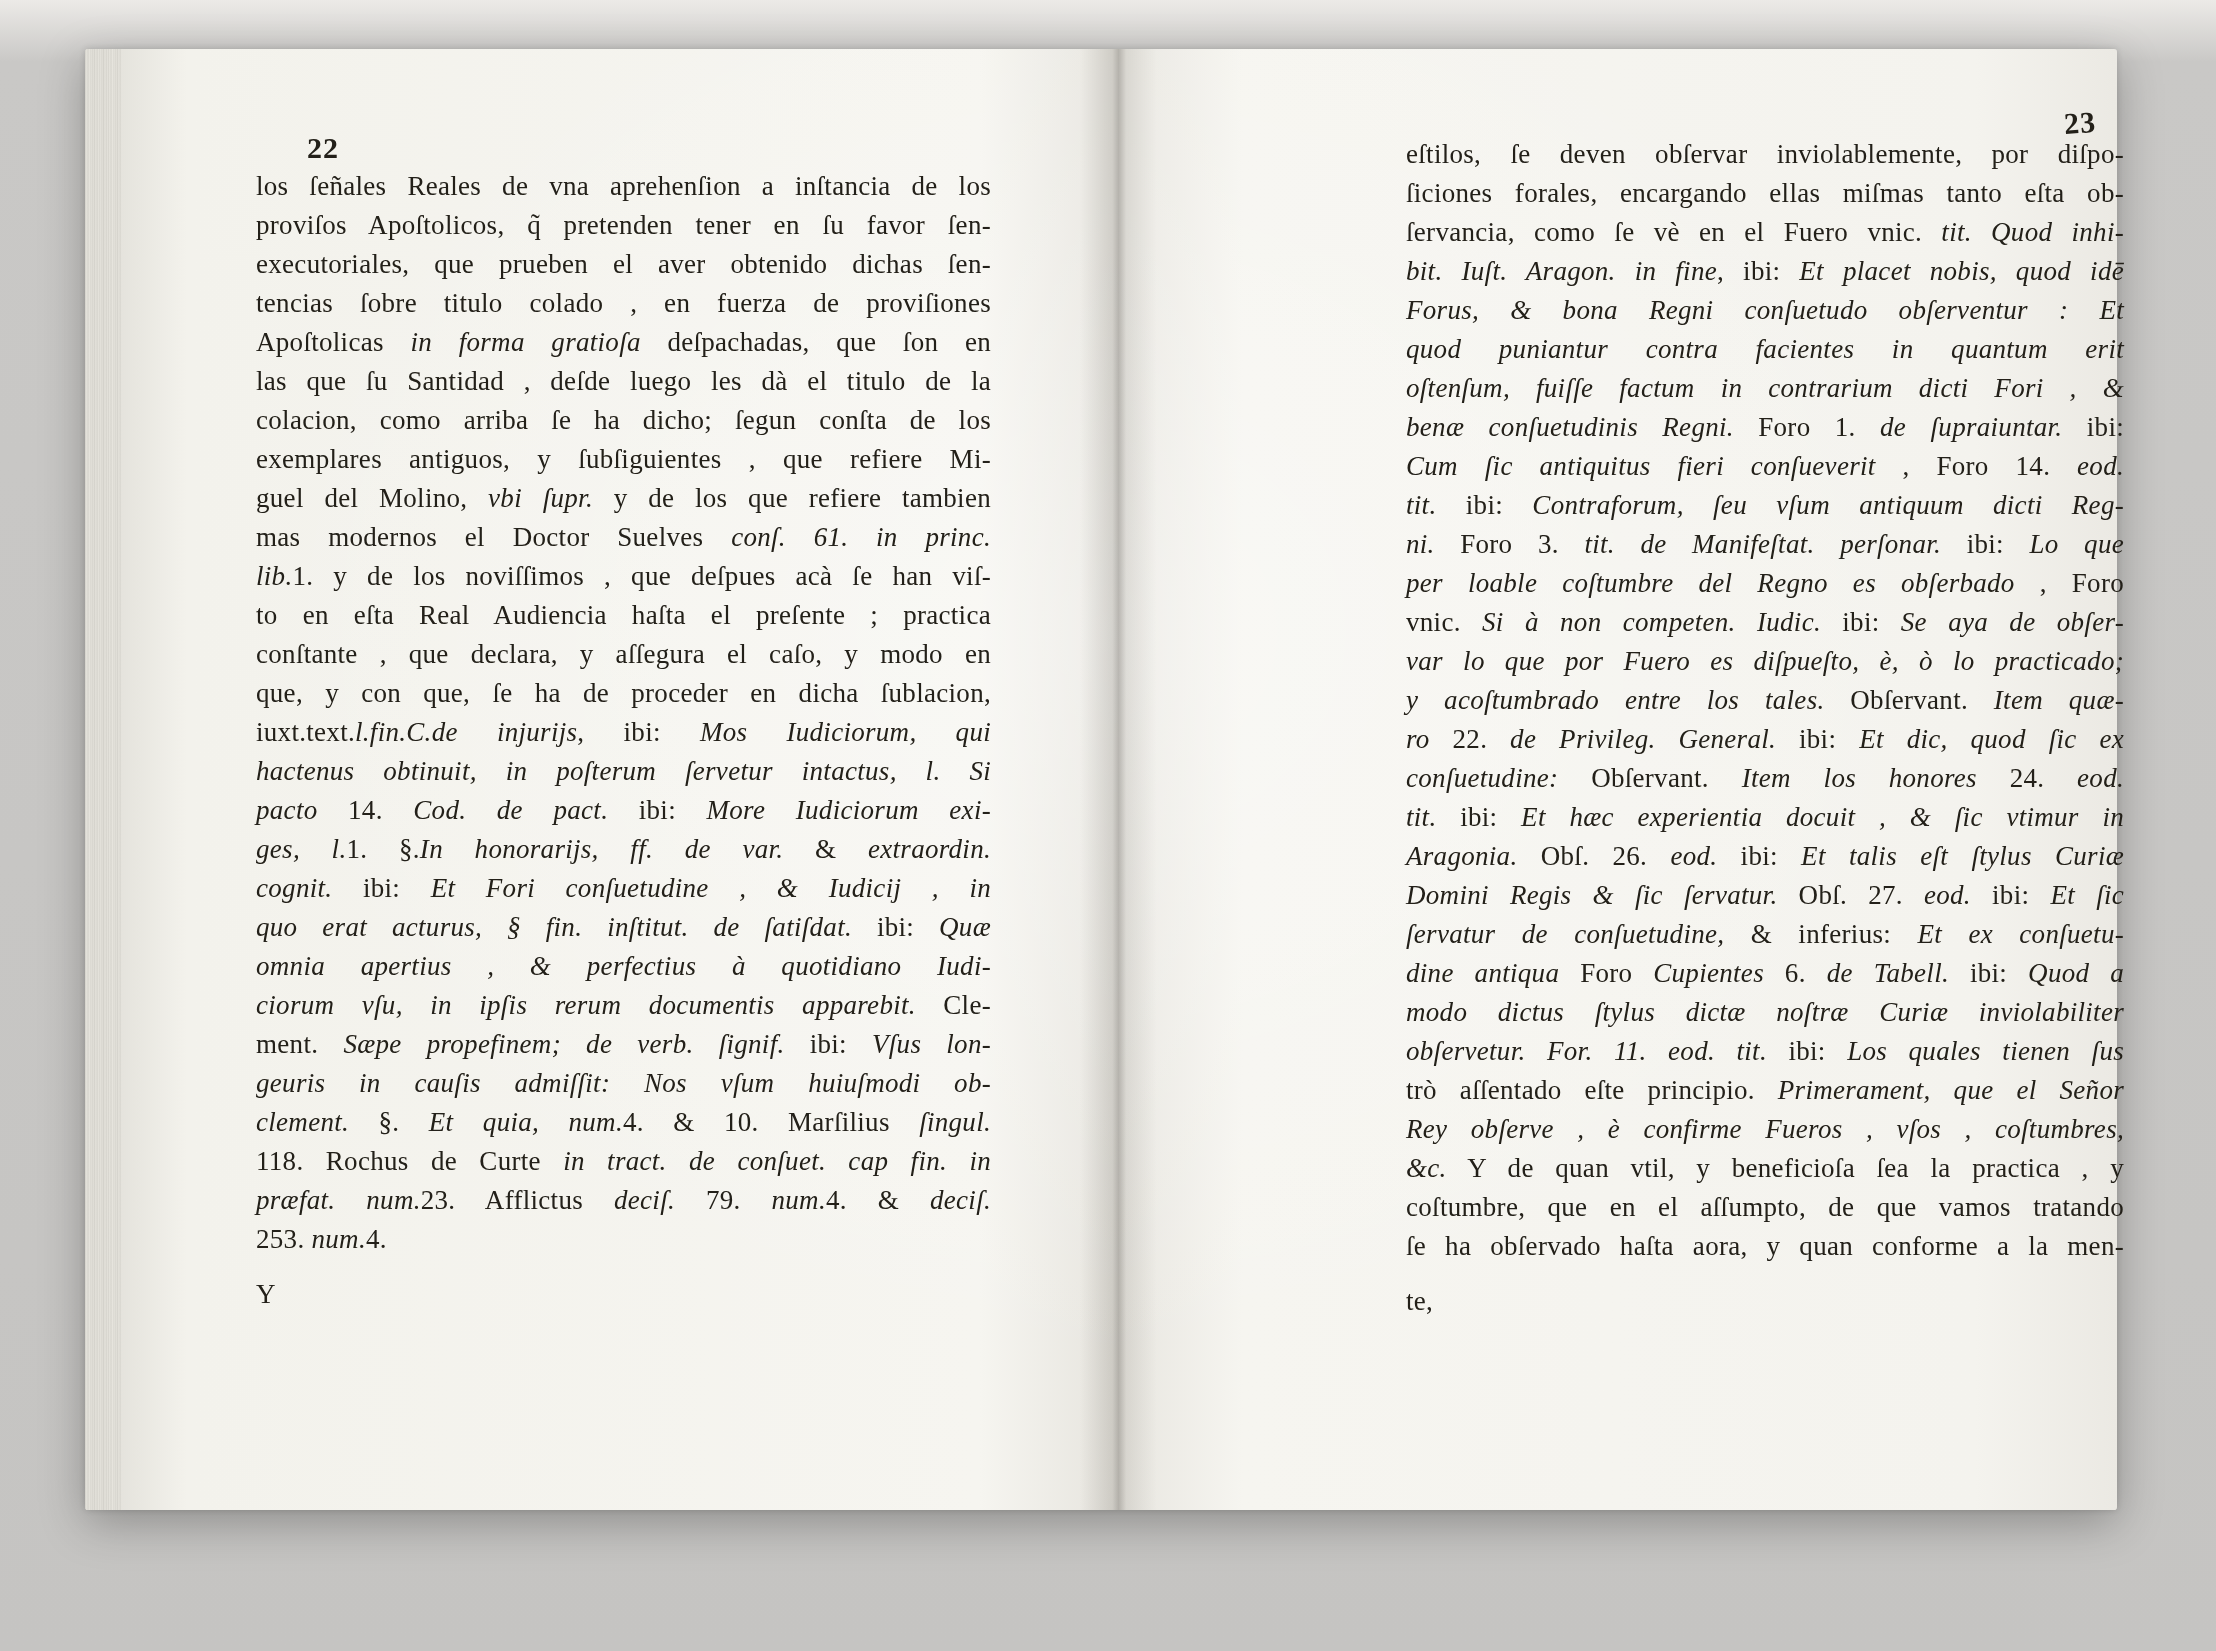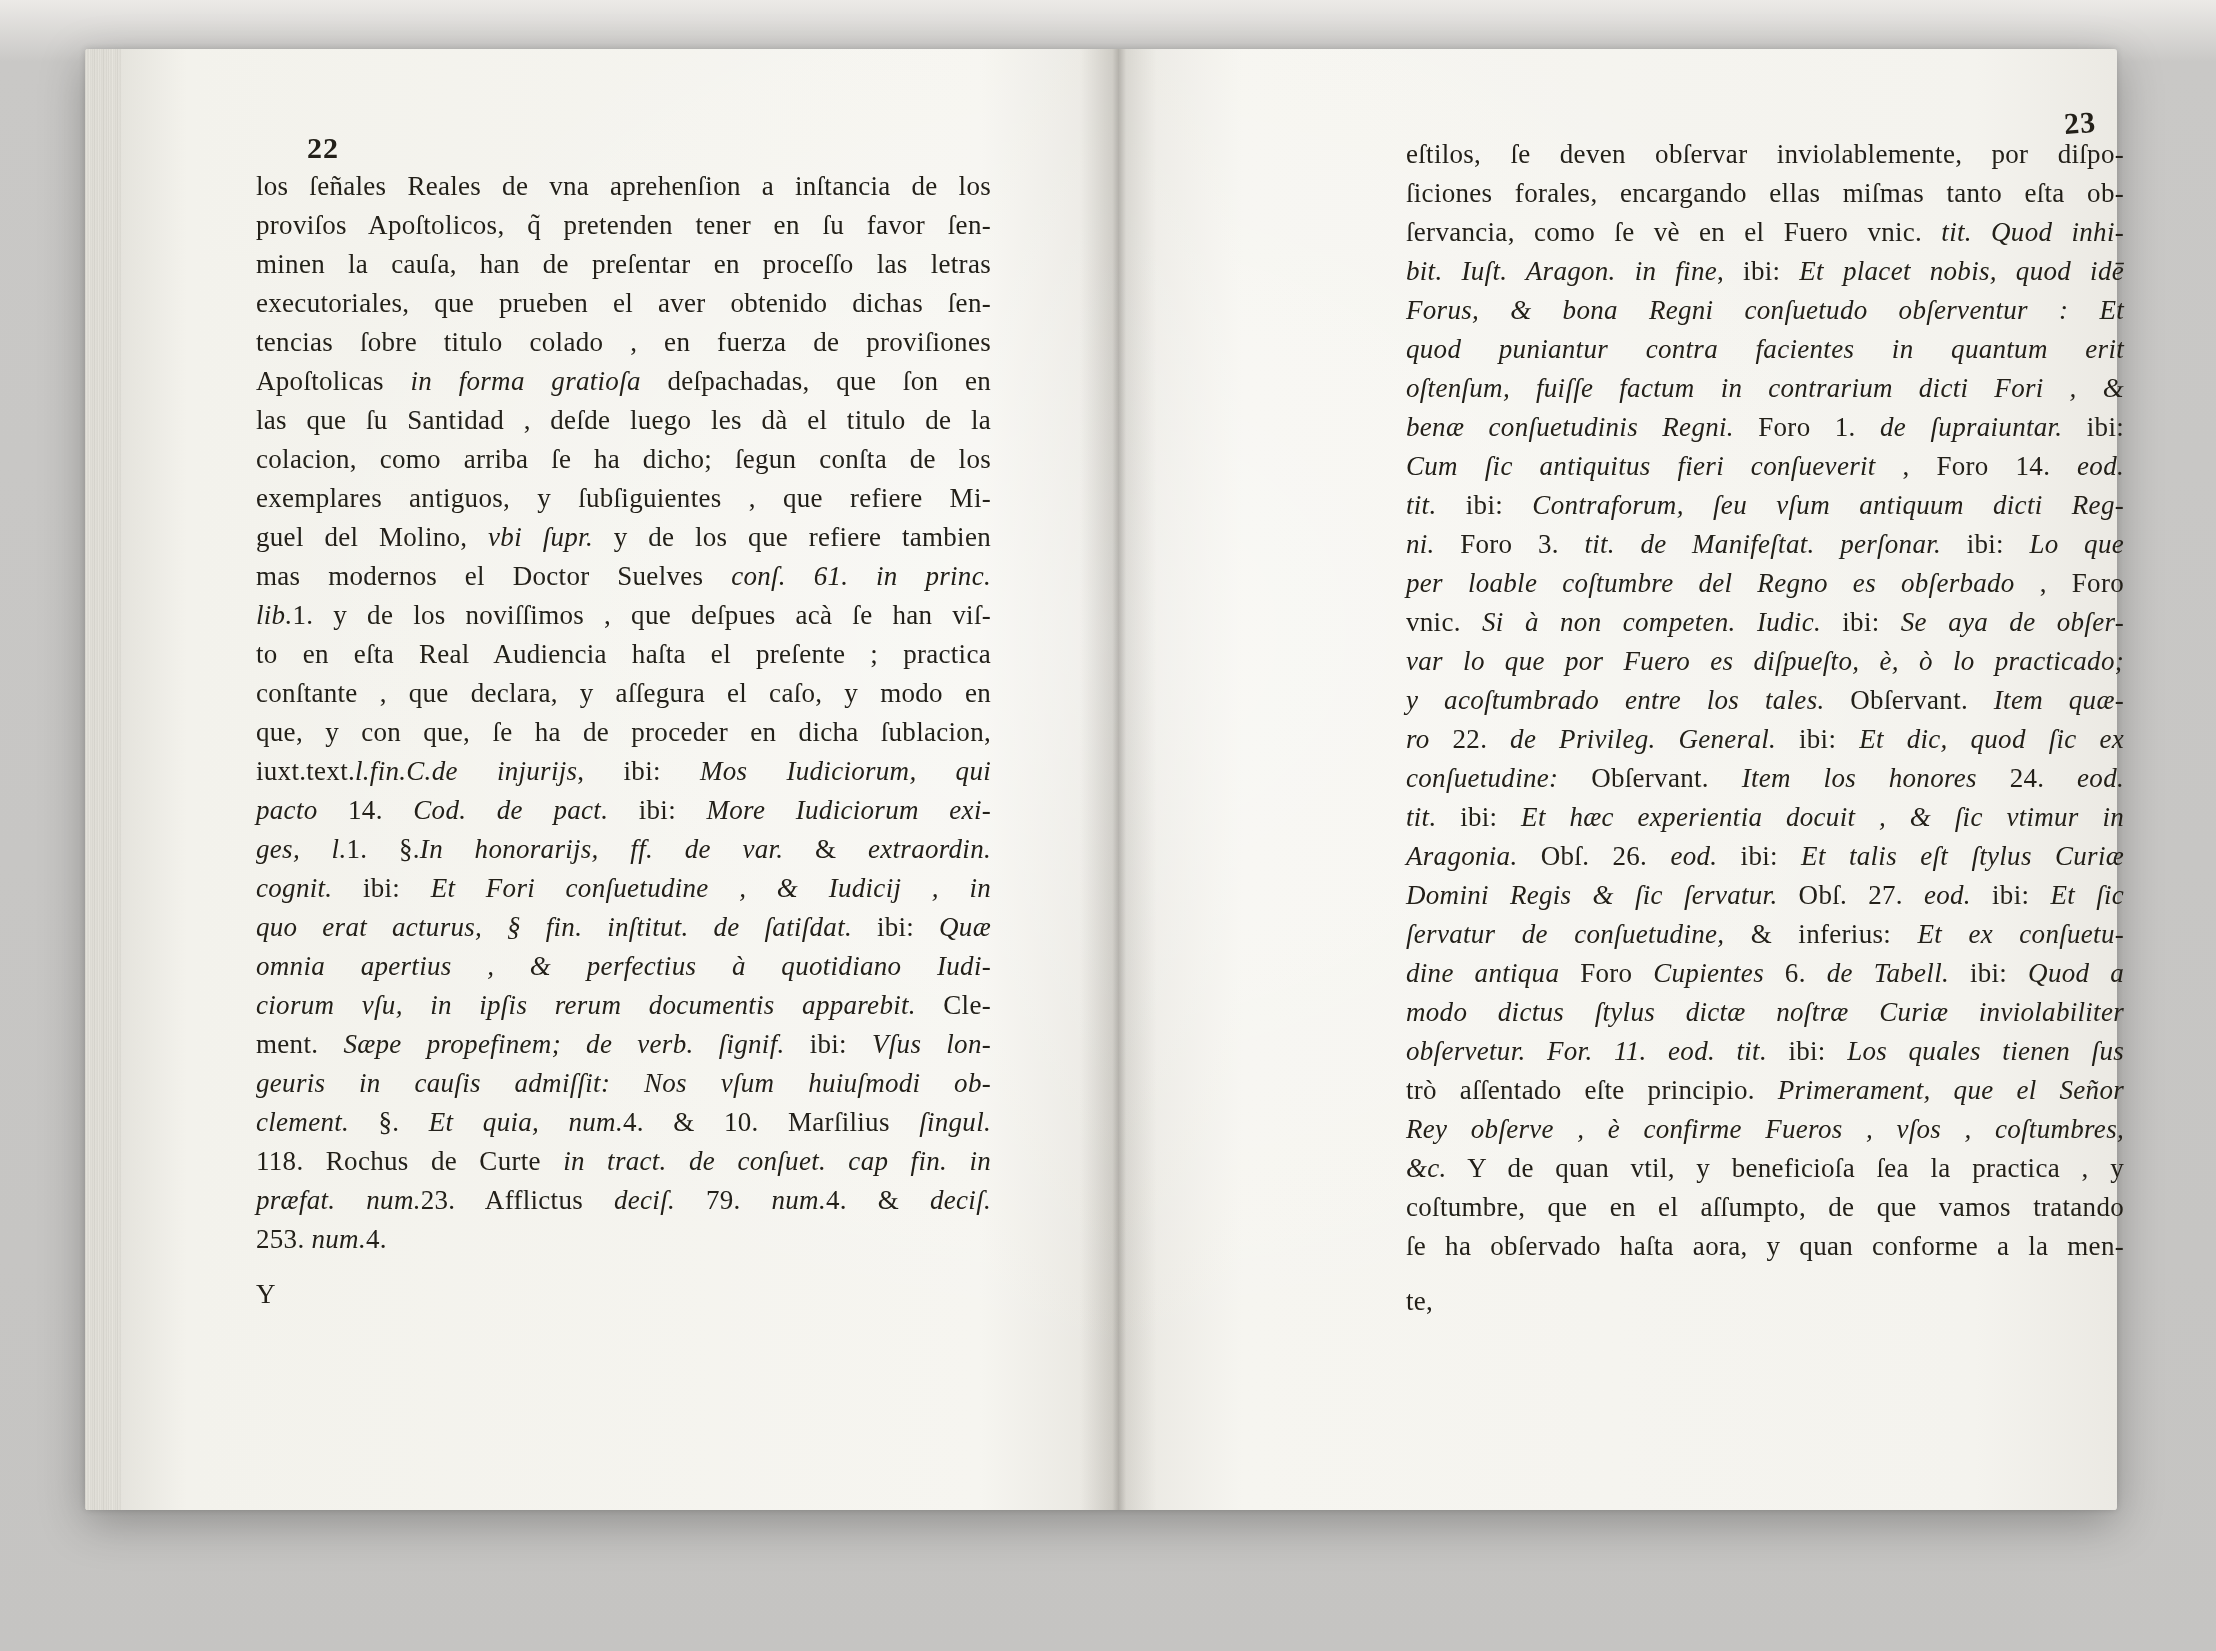--- a/index.html
+++ b/index.html
@@ -71,34 +71,34 @@
 
 <div class="book">
   <div class="page-stack-edge"></div>
 
   <div class="page page-left">
     <div class="pagenum pagenum-left">22</div>
     <div class="textblock textblock-left">
       <div>
           <div class="line"><span>los ſeñales Reales de vna aprehenſion a inſtancia de los</span></div>
           <div class="line"><span>proviſos Apoſtolicos, q̃ pretenden tener en ſu favor ſen-</span></div>
-          <div class="line"><span>minen la cauſa, han de preſentar en proceſſo las letras</span></div>
           <div class="line"><span>executoriales, que prueben el aver obtenido dichas ſen-</span></div>
           <div class="line"><span>tencias ſobre titulo colado , en fuerza de proviſiones</span></div>
           <div class="line"><span>Apoſtolicas </span><span class="it">in forma gratioſa</span><span> deſpachadas, que ſon en</span></div>
           <div class="line"><span>las que ſu Santidad , deſde luego les dà el titulo de la</span></div>
           <div class="line"><span>colacion, como arriba ſe ha dicho; ſegun conſta de los</span></div>
           <div class="line"><span>exemplares antiguos, y ſubſiguientes , que refiere Mi-</span></div>
           <div class="line"><span>guel del Molino, </span><span class="it">vbi ſupr.</span><span> y de los que refiere tambien</span></div>
           <div class="line"><span>mas modernos el Doctor Suelves </span><span class="it">conſ. 61. in princ.</span></div>
           <div class="line"><span class="it">lib.</span><span>1. y de los noviſſimos , que deſpues acà ſe han viſ-</span></div>
           <div class="line"><span>to en eſta Real Audiencia haſta el preſente ; practica</span></div>
           <div class="line"><span>conſtante , que declara, y aſſegura el caſo, y modo en</span></div>
           <div class="line"><span>que, y con que, ſe ha de proceder en dicha ſublacion,</span></div>
           <div class="line"><span>iuxt.text.</span><span class="it">l.fin.C.de injurijs</span><span>, ibi: </span><span class="it">Mos Iudiciorum, qui</span></div>
+          <div class="line"><span class="it">hactenus obtinuit, in poſterum ſervetur intactus, l. Si</span></div>
           <div class="line"><span class="it">pacto</span><span> 14. </span><span class="it">Cod. de pact.</span><span> ibi: </span><span class="it">More Iudiciorum exi-</span></div>
           <div class="line"><span class="it">ges, l.</span><span>1. §.</span><span class="it">In honorarijs, ff. de var.</span><span> &amp; </span><span class="it">extraordin.</span></div>
           <div class="line"><span class="it">cognit.</span><span> ibi: </span><span class="it">Et Fori conſuetudine , &amp; Iudicij , in</span></div>
           <div class="line"><span class="it">quo erat acturus, § fin. inſtitut. de ſatiſdat.</span><span> ibi: </span><span class="it">Quæ</span></div>
           <div class="line"><span class="it">omnia apertius , &amp; perfectius à quotidiano Iudi-</span></div>
           <div class="line"><span class="it">ciorum vſu, in ipſis rerum documentis apparebit.</span><span> Cle-</span></div>
           <div class="line"><span>ment. </span><span class="it">Sæpe propefinem; de verb. ſignif.</span><span> ibi: </span><span class="it">Vſus lon-</span></div>
           <div class="line"><span class="it">geuris in cauſis admiſſit: Nos vſum huiuſmodi ob-</span></div>
           <div class="line"><span class="it">clement.</span><span> §. </span><span class="it">Et quia, num.</span><span>4. &amp; 10. Marſilius </span><span class="it">ſingul.</span></div>
           <div class="line"><span>118. Rochus de Curte </span><span class="it">in tract. de conſuet. cap fin. in</span></div>

